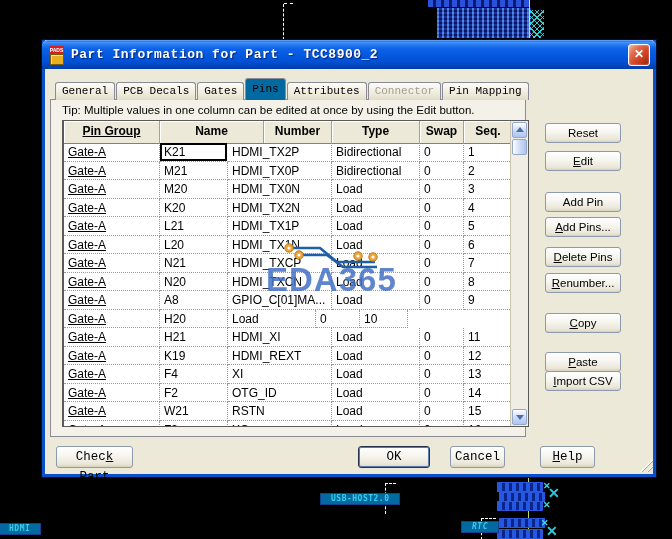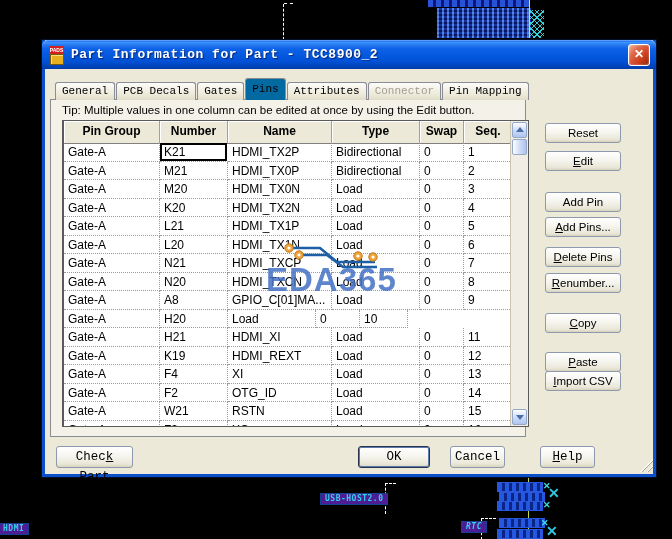--- a/index.html
+++ b/index.html
@@ -24,22 +24,22 @@
   .yline-bot{position:absolute;left:528px;top:478px;width:1px;height:61px;background:#c8dc42;}
   .wdash-b1{position:absolute;left:385px;top:483px;width:10px;height:30px;
             border-left:1px dashed #fff;border-top:1px dashed #fff;}
   .wdash-b2{position:absolute;left:481px;top:518px;width:14px;height:21px;
             border-left:1px dashed #fff;border-top:1px dashed #fff;}
   .mod{position:absolute;width:44px;height:8px;border:1px solid #2a55dd;
     background:repeating-linear-gradient(90deg,#2458e0 0 4px,#0a2488 4px 7px);}
   .xmark{position:absolute;color:#3ce1eb;font-size:9px;line-height:9px;font-weight:bold;}
   .xmark.big{font-size:14px;line-height:14px;color:#2fc8e0;}
 
-  .bg-label{position:absolute;color:#35d0e8;background:#4c1d95;border:1px solid #16408f;
-    font-size:8px;line-height:10px;font-weight:bold;padding:0 4px;letter-spacing:.5px;
+  .bg-label{position:absolute;color:#35d0e8;background:#0369a1;border:1px solid #16408f;
+    font-size:8px;line-height:10px;font-weight:bold;padding:0 10px;letter-spacing:.5px;
     font-family:"DejaVu Sans Mono",monospace;}
 
   
   .dialog{position:absolute;left:42px;top:40px;width:614px;height:437px;background:#ece9d8;
     box-shadow:inset 3px 0 0 #0b50c8, inset -3px 0 0 #0b50c8, inset 0 -3px 0 #0b50c8,
                0 0 0 1px #02102e;z-index:10;}
   .titlebar{position:absolute;left:0;top:0;width:614px;height:29px;border-radius:6px 6px 0 0;
     background:linear-gradient(180deg,#0058ee 0%,#3d93ff 8%,#2a7cf0 16%,#0d62e8 30%,#0358dd 55%,#0250d5 75%,#0143b8 92%,#013ba8 100%);
     display:flex;align-items:center;box-shadow:inset 0 1px 0 rgba(255,255,255,.35);}
   .title-text{color:#fff;font-weight:bold;font-size:13px;letter-spacing:.5px;
@@ -76,21 +76,21 @@
     border:1px solid #5a5a5a;border-left-width:2px;box-sizing:border-box;overflow:hidden;}
   .thead{display:flex;height:22px;background:#ece9d8;border-bottom:1px solid #808080;}
   .th{box-sizing:border-box;font-size:12px;font-weight:bold;text-align:center;line-height:21px;
     border-right:1px solid #a9a188;box-shadow:inset 1px 1px 0 #fff;}
   .tbody{position:absolute;left:0;top:22px;width:448px;}
   .tr{display:flex;height:18.5px;}
   .td{box-sizing:border-box;font-size:12px;line-height:18px;padding-left:4px;color:#000;
     border-right:1px dotted #9a9a9a;border-bottom:1px dotted #9a9a9a;
     white-space:nowrap;overflow:hidden;}
   .td.sel{box-shadow:inset 0 0 0 2px #000;border-right-color:transparent;}
-  .c0{width:96px;}.c1{width:68px;}.c2{width:104px;}.c3{width:88px;}.c4{width:44px;}.c5{width:48px;}
+  .c0{width:96px;text-decoration:underline;}.c1{width:68px;}.c2{width:104px;}.c3{width:88px;}.c4{width:44px;}.c5{width:48px;}
   .th.c5{border-right:none;}
 
   
   .vscroll{position:absolute;right:0;top:0;width:17px;height:305px;background:#f0eee4;
     border-left:1px solid #c8c4b0;}
   .sbtn{position:absolute;left:1px;width:15px;height:16px;border:1px solid #96a8c8;border-radius:2px;
     background:linear-gradient(180deg,#fdfeff,#ccdaf8 55%,#aec4ee);box-sizing:border-box;}
   .sbtn.up{top:1px;}
   .sbtn.down{bottom:1px;}
   .sthumb{position:absolute;left:1px;top:18px;width:15px;height:16px;border:1px solid #96a8c8;border-radius:2px;
@@ -171,22 +171,22 @@
         <div class="tab disabled">Connector</div>
         <div class="tab normal">Pin Mapping</div>
       </div>
 
     <div class="tabpage">
       <div class="tip">Tip: Multiple values in one column can be edited at once by using the Edit button.</div>
 
       <div class="tablewrap">
         <div class="thead" id="thead-row">
             <div class="th c0">Pin Group</div>
+            <div class="th c2">Name</div>
             <div class="th c1">Number</div>
-            <div class="th c2">Name</div>
             <div class="th c3">Type</div>
             <div class="th c4">Swap</div>
             <div class="th c5">Seq.</div>
           </div>
         <div class="tbody" id="tbody">
             <div class="tr">
               <div class="td c0">Gate-A</div>
               <div class="td c1 sel">K21</div>
               <div class="td c2">HDMI_TX2P</div>
               <div class="td c3">Bidirectional</div>

